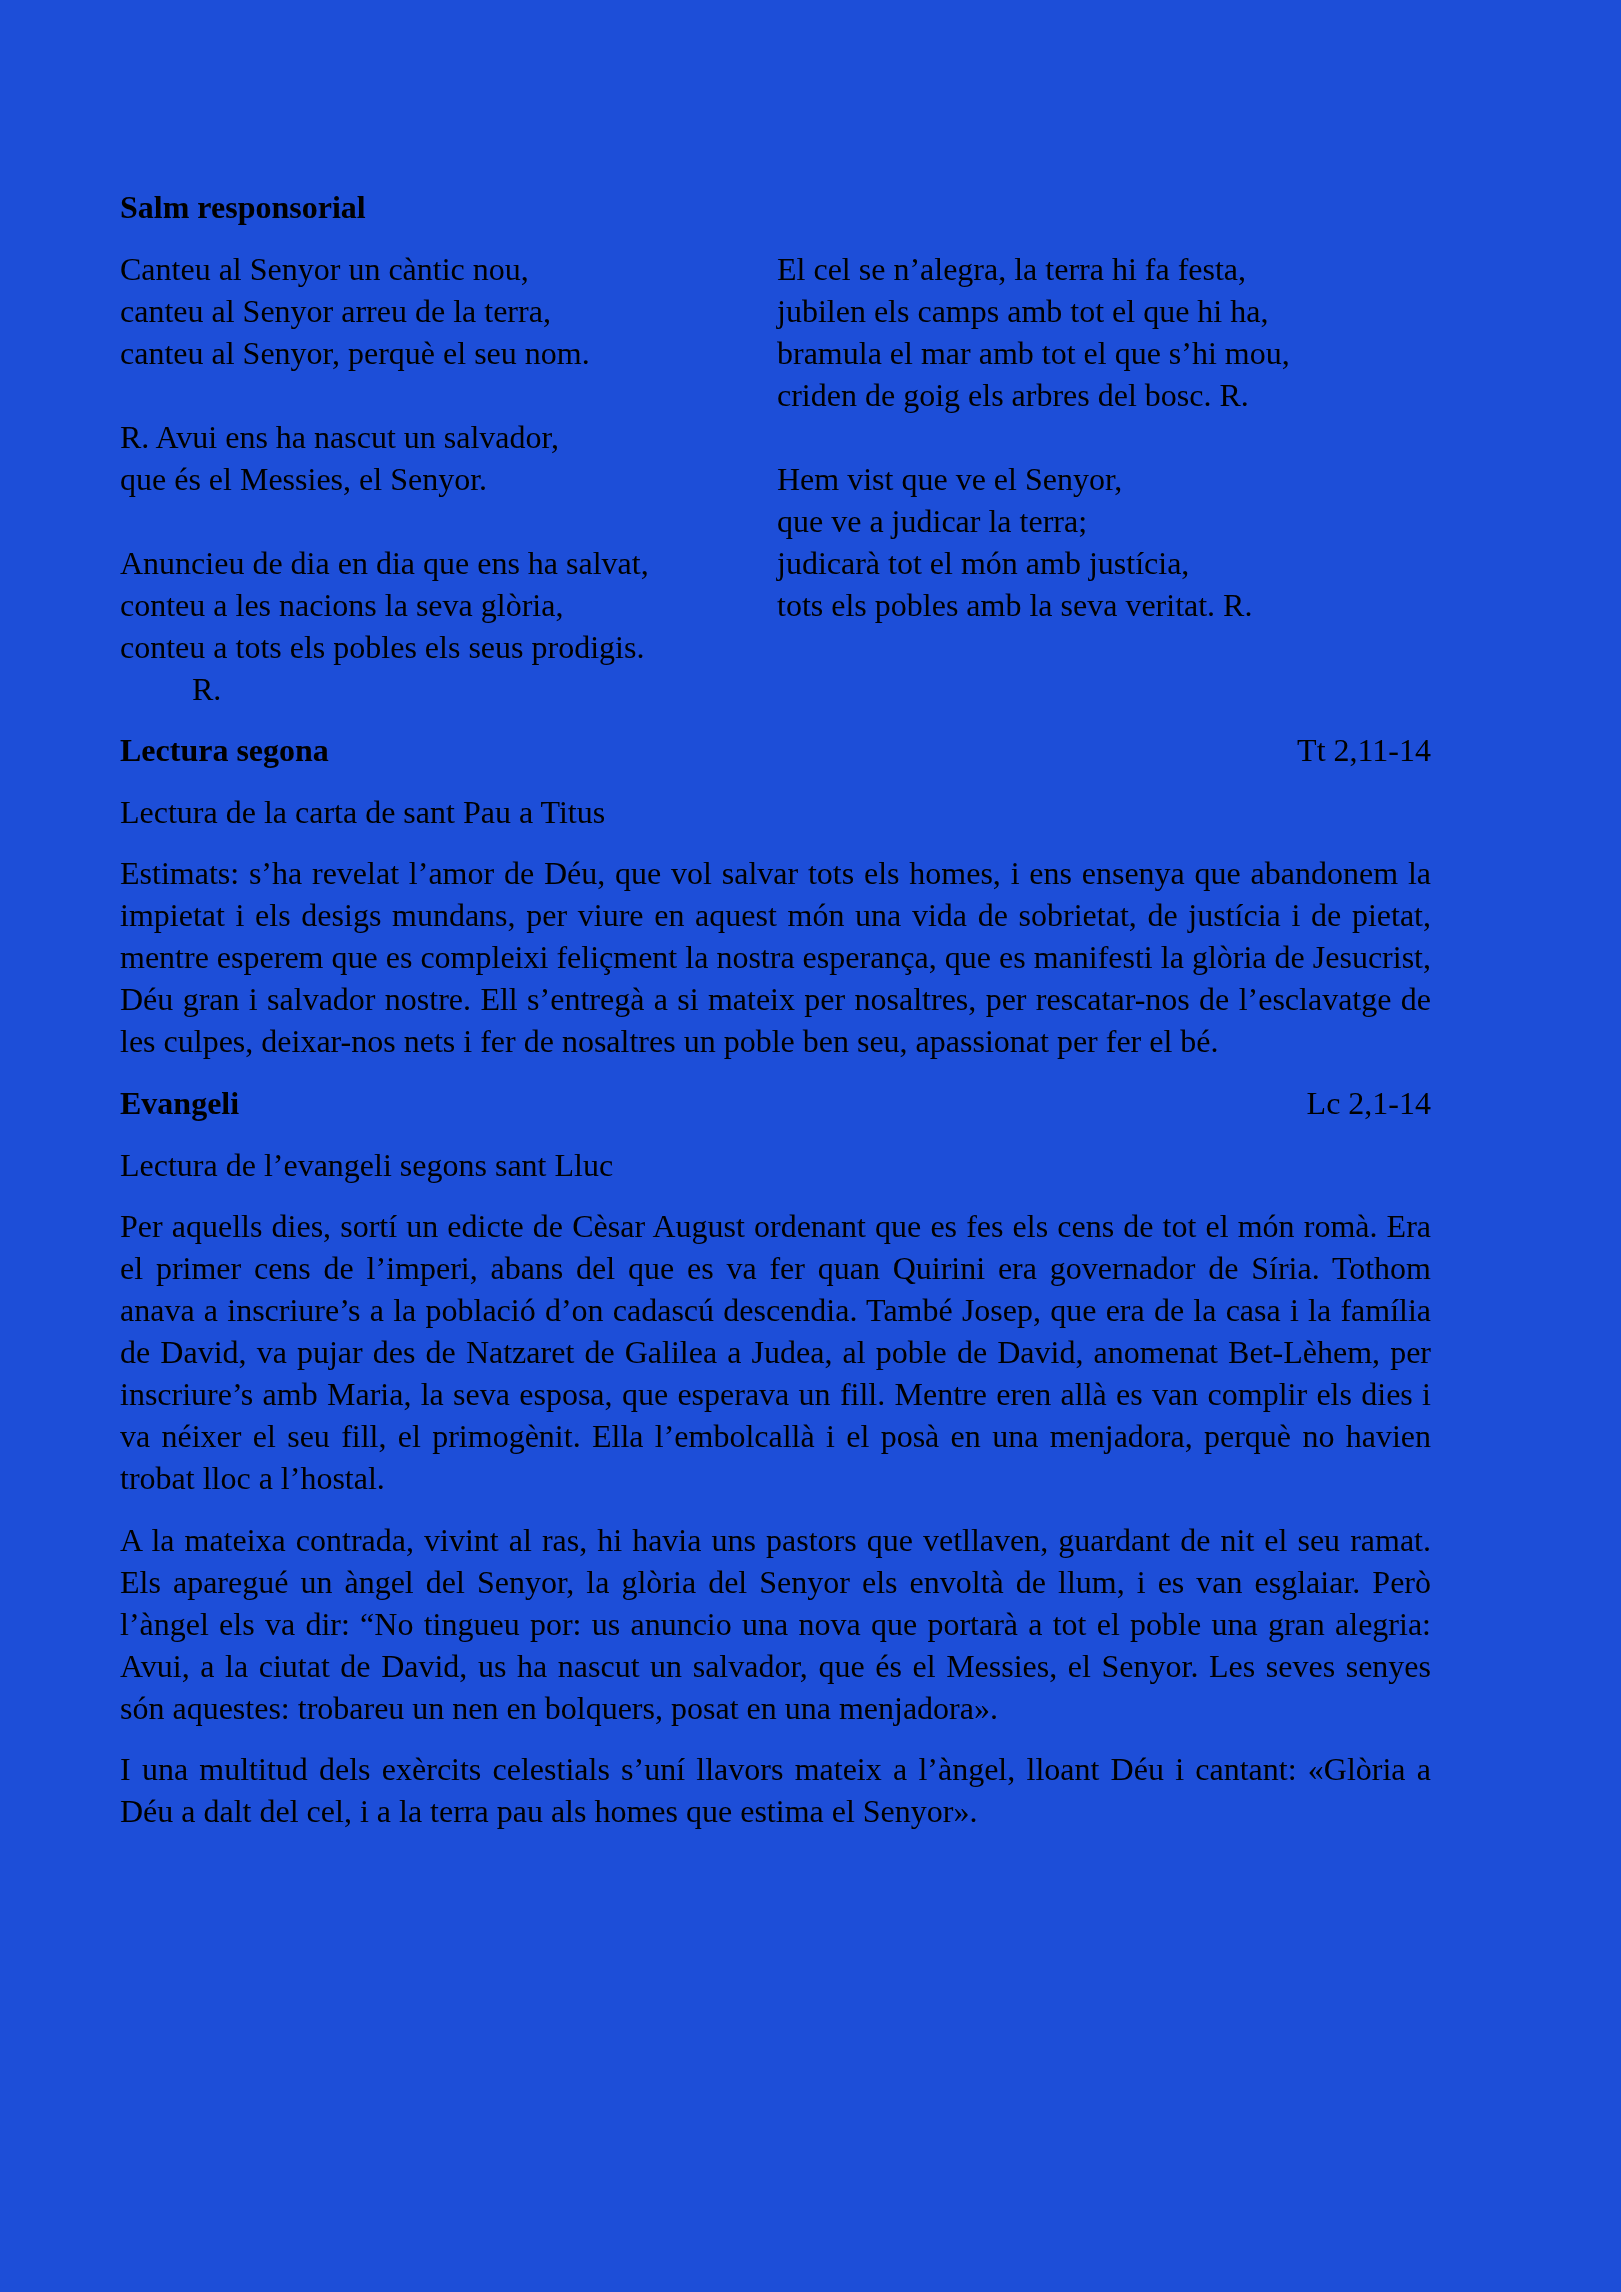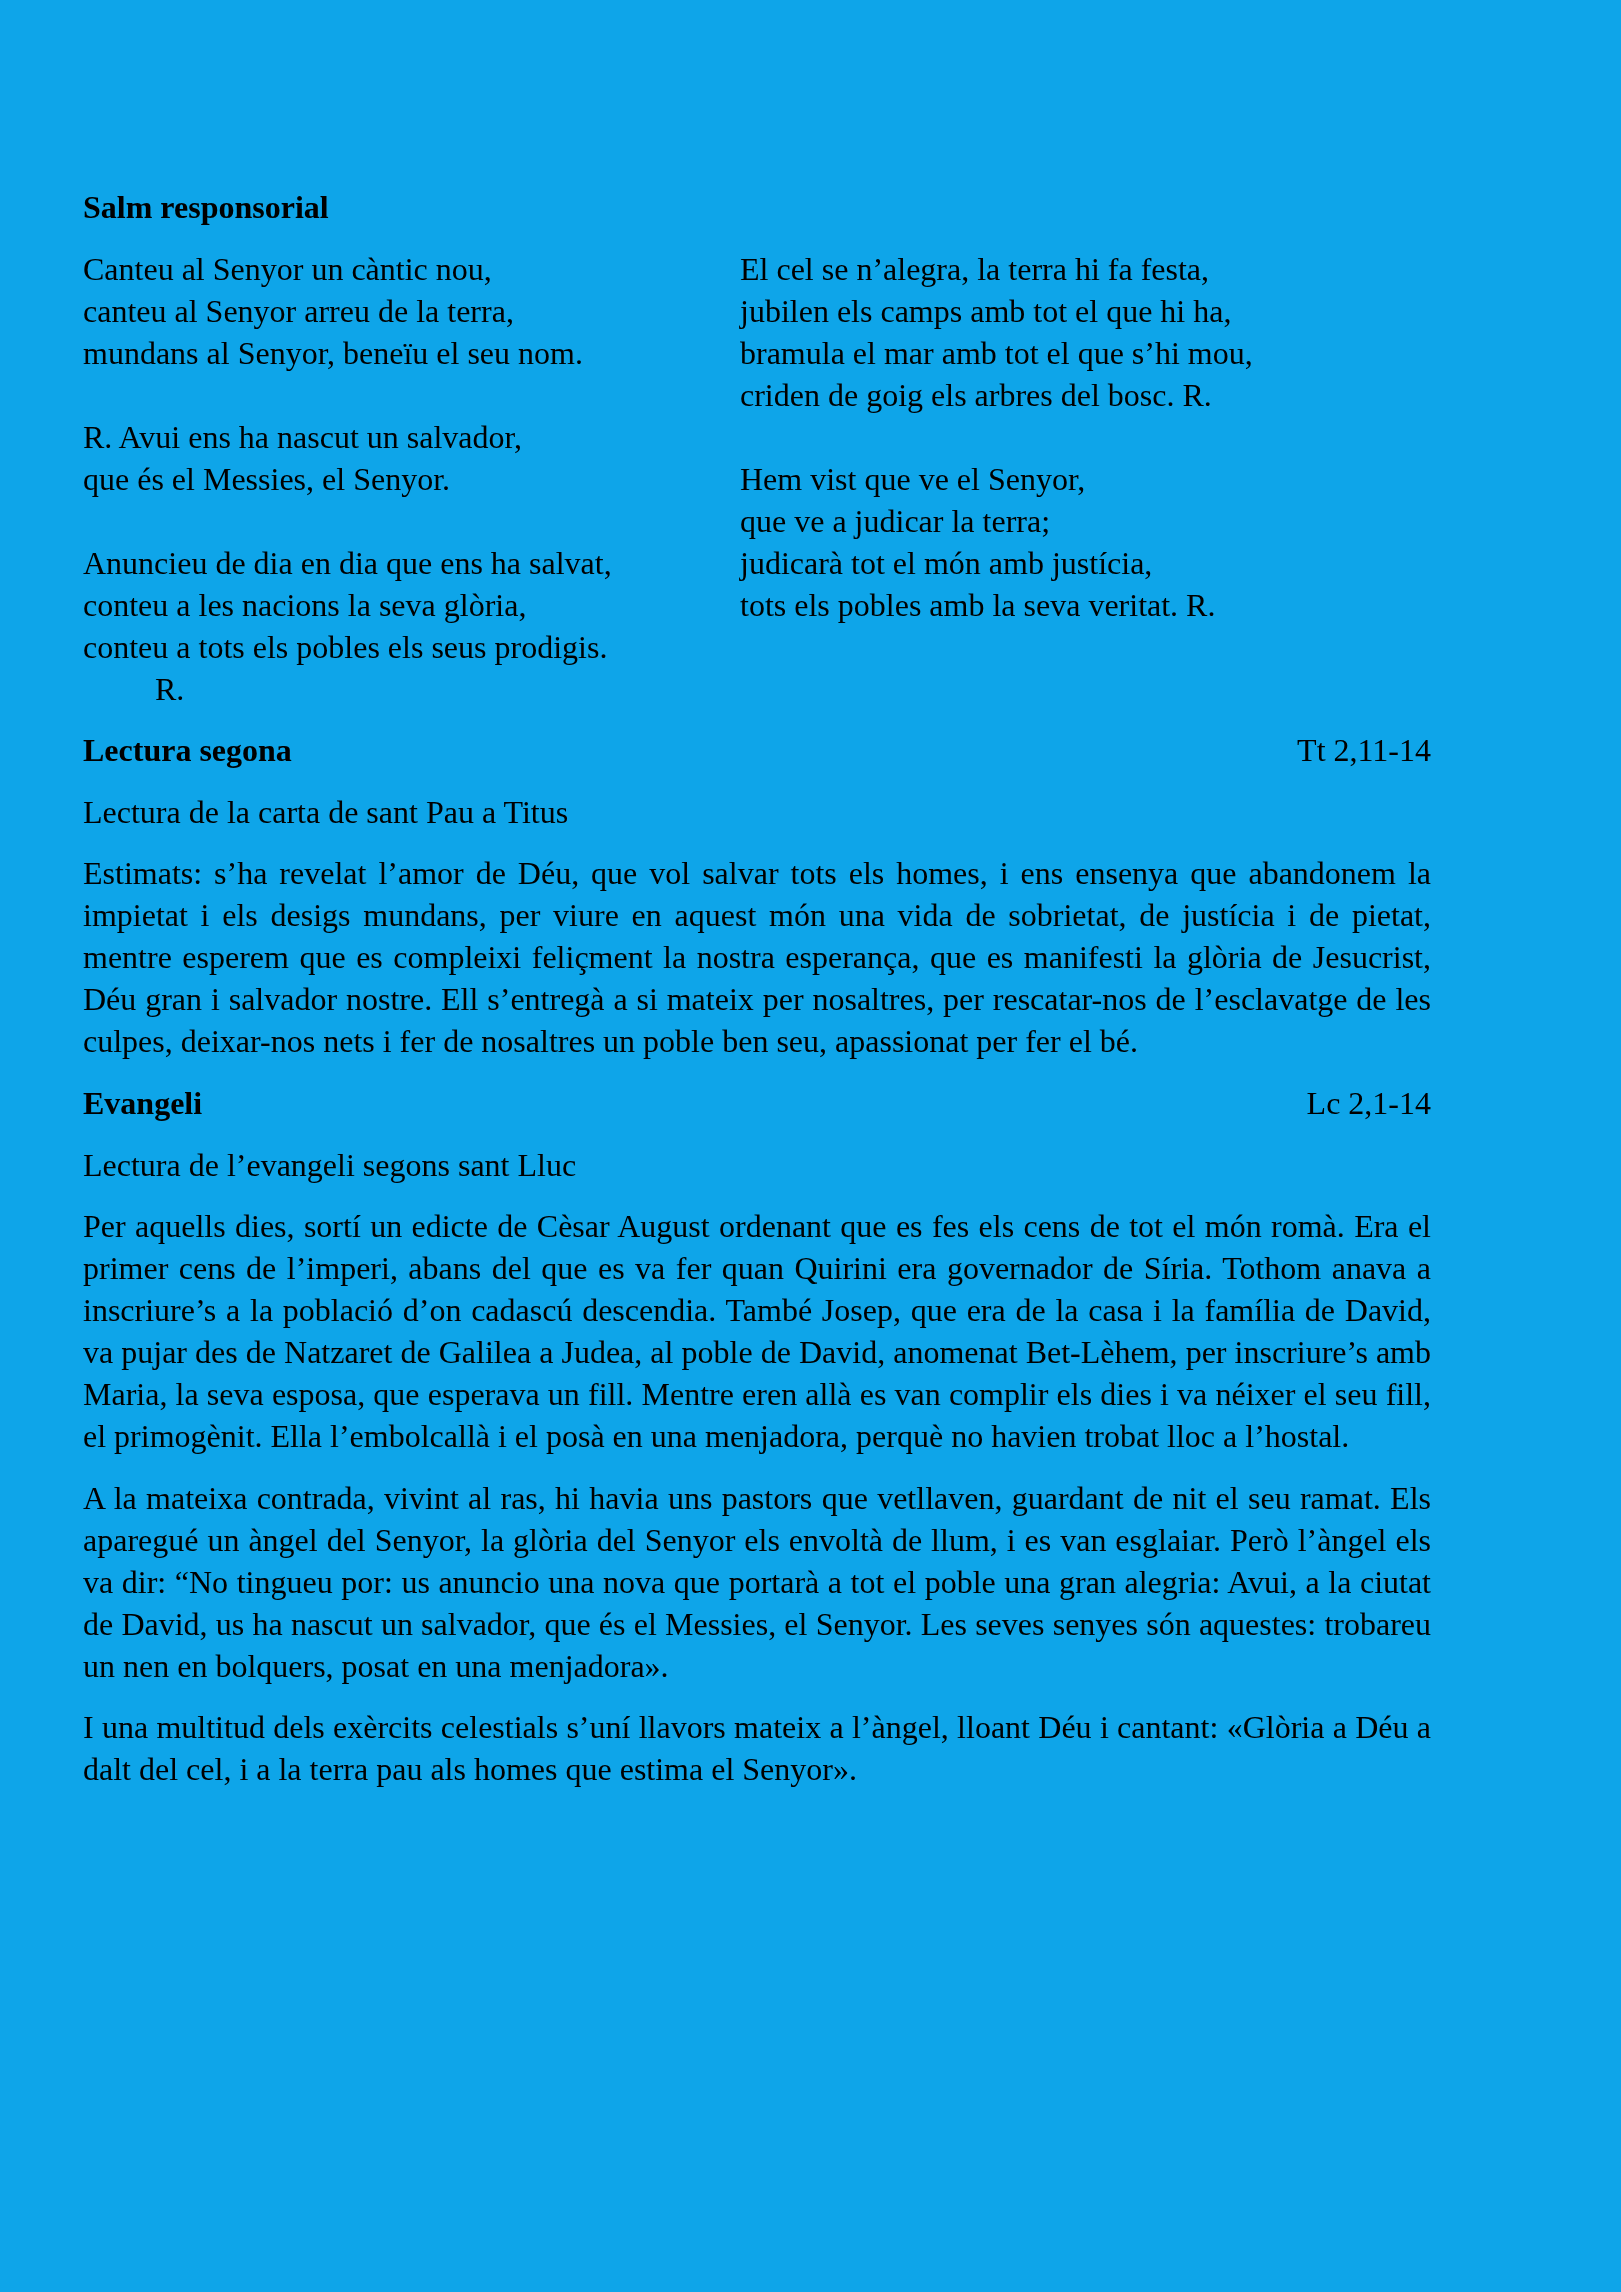--- a/index.html
+++ b/index.html
@@ -6,26 +6,26 @@
   html, body {
     margin: 0;
     padding: 0;
     background: #ffffff;
   }
   .page {
     position: relative;
     width: 1621px;
     height: 2293px;
     box-sizing: border-box;
-    background: #0ea5e9;
+    background: #1d4ed8;
     color: #000000;
     font-family: "Liberation Serif", "DejaVu Serif", serif;
     font-size: 32px;
     line-height: 42px;
-    padding: 186px 190px 0 83px;
+    padding: 186px 190px 0 120px;
     overflow: hidden;
   }
   .section-header {
     display: flex;
     justify-content: space-between;
     align-items: baseline;
     margin-bottom: 19.6px;
   }
   .section-title {
     font-weight: bold;
@@ -64,21 +64,21 @@
 <div class="page">
 
   <div class="section">
     <div class="section-header">
       <span class="section-title">Salm responsorial</span>
     </div>
     <div class="psalm-columns">
       <div class="psalm-col-left">
         <div class="psalm-line">Canteu al Senyor un càntic nou,</div>
         <div class="psalm-line">canteu al Senyor arreu de la terra,</div>
-        <div class="psalm-line">mundans al Senyor, beneïu el seu nom.</div>
+        <div class="psalm-line">canteu al Senyor, perquè el seu nom.</div>
         <div class="psalm-line"></div>
         <div class="psalm-line">R. Avui ens ha nascut un salvador,</div>
         <div class="psalm-line">que és el Messies, el Senyor.</div>
         <div class="psalm-line"></div>
         <div class="psalm-line">Anuncieu de dia en dia que ens ha salvat,</div>
         <div class="psalm-line">conteu a les nacions la seva glòria,</div>
         <div class="psalm-line">conteu a tots els pobles els seus prodigis.</div>
         <div class="psalm-line">         R.</div>
       </div>
       <div class="psalm-col-right">

